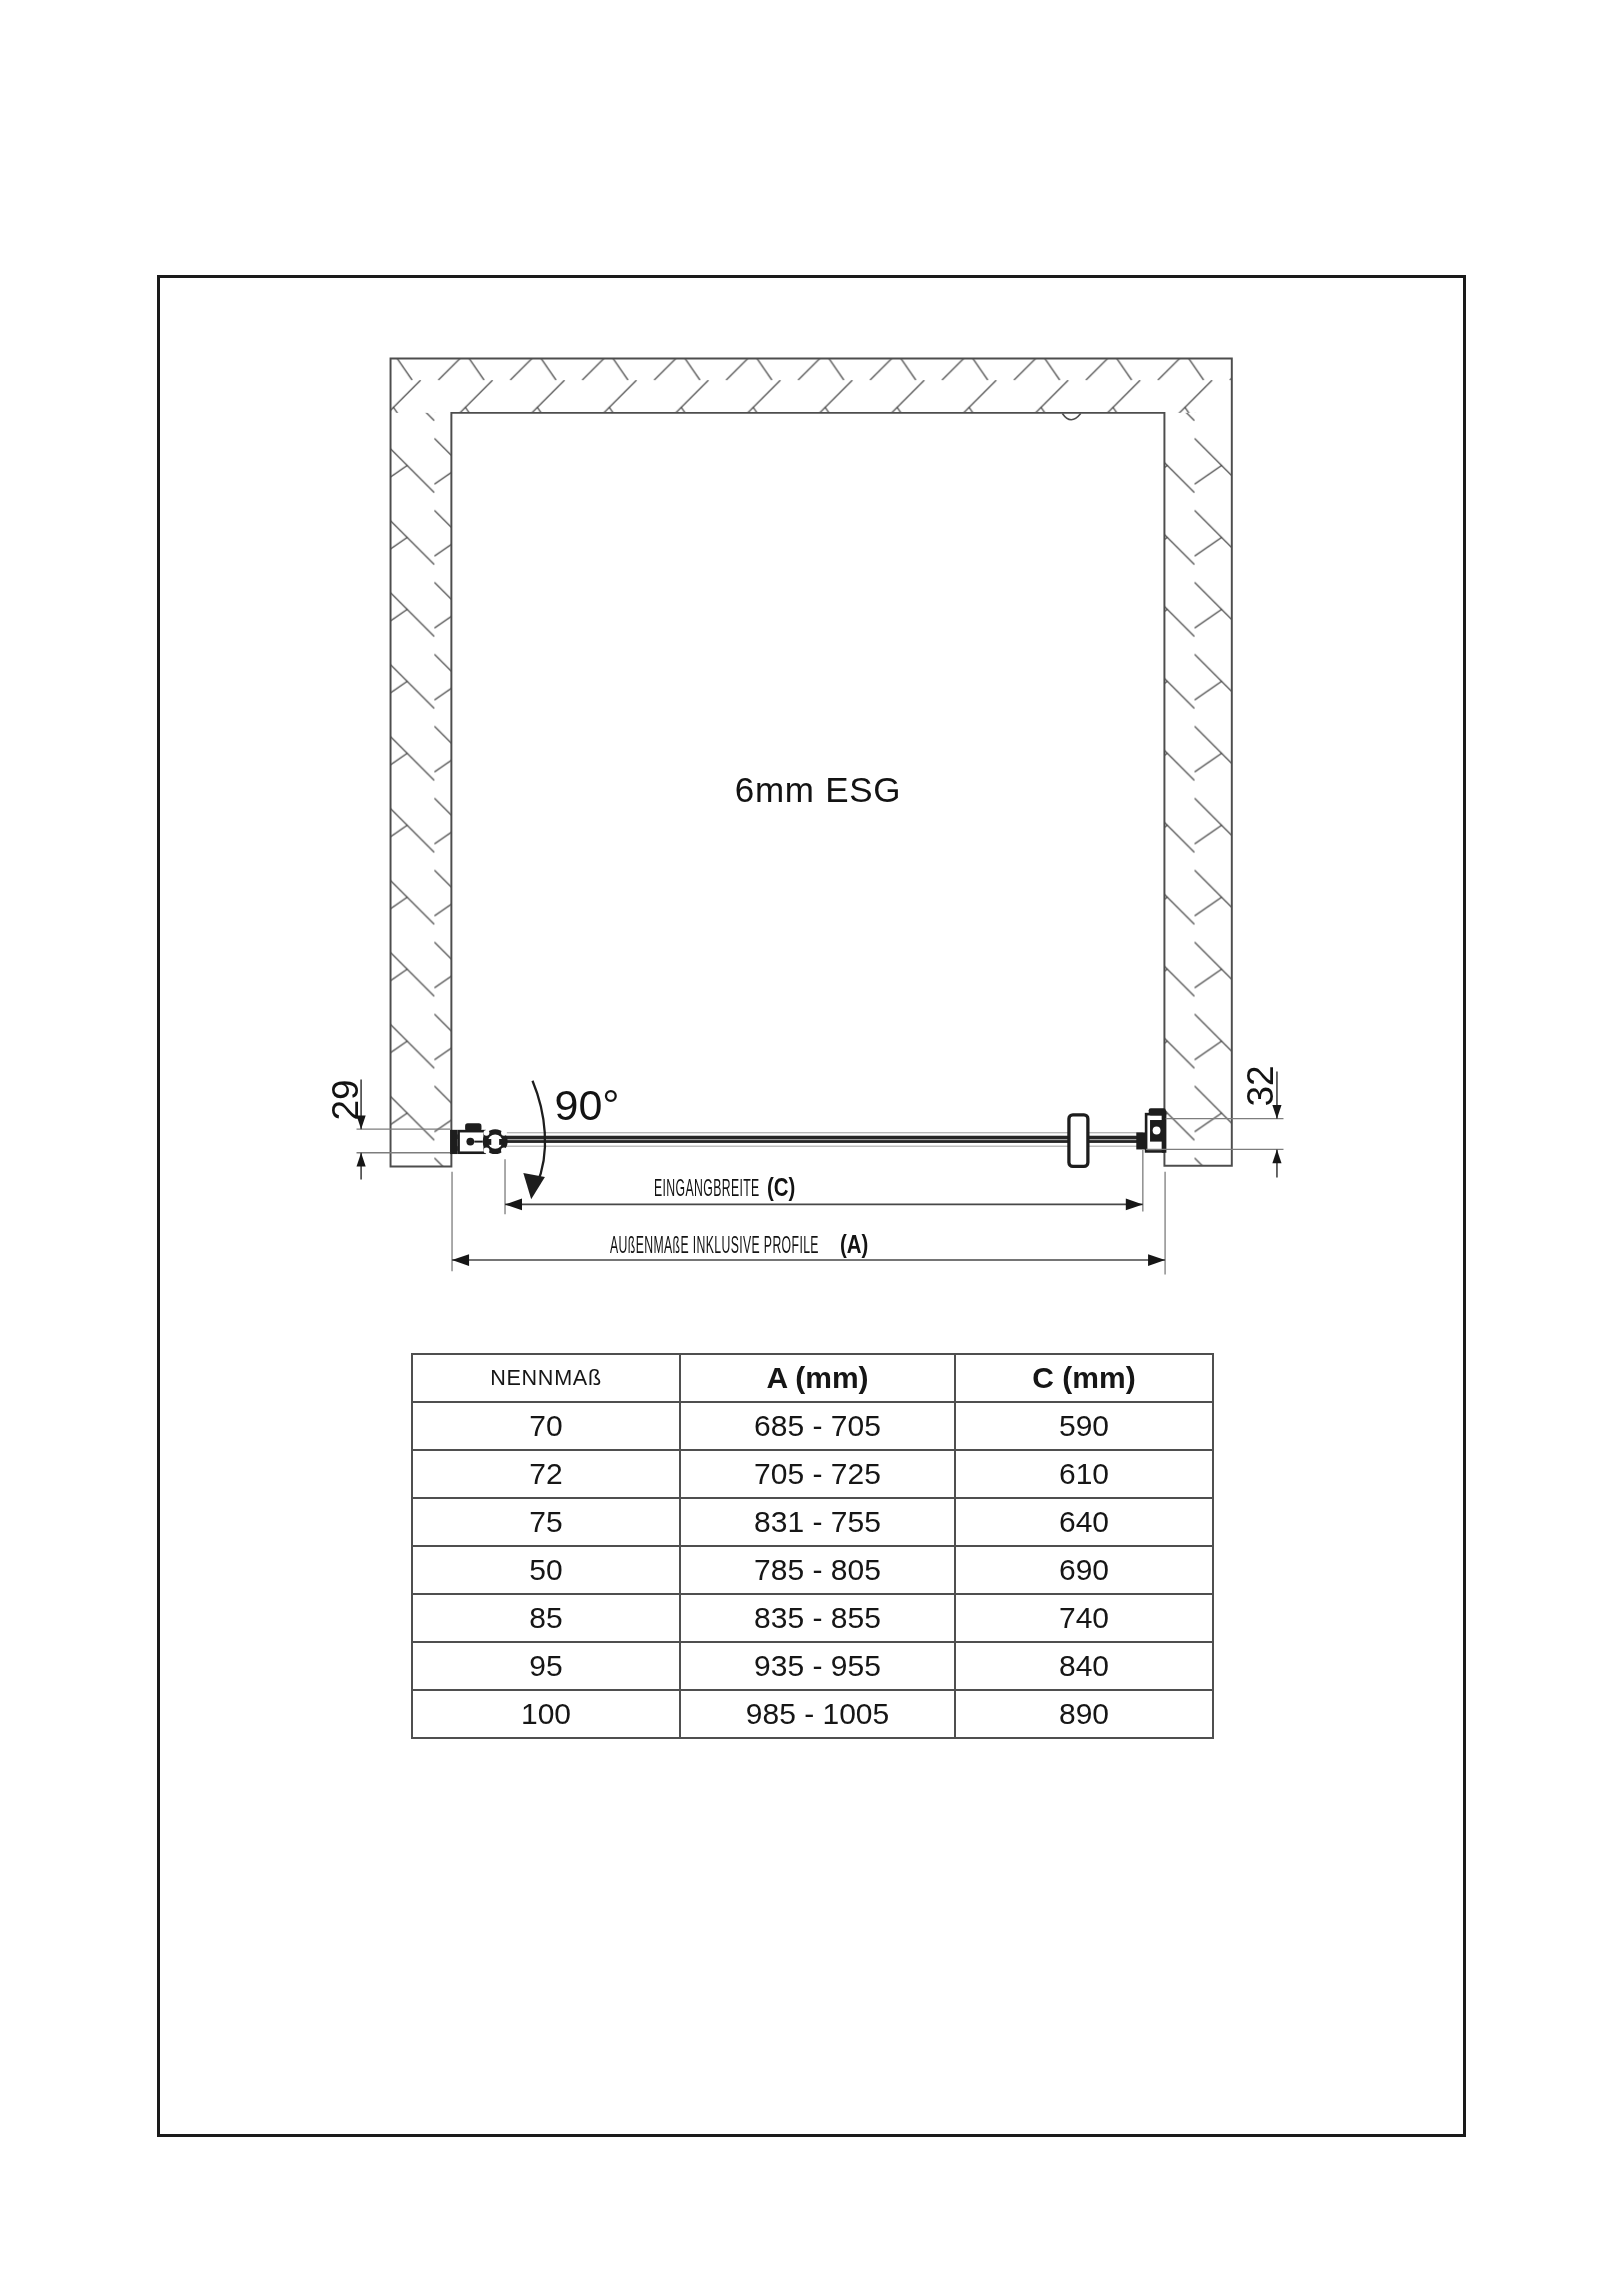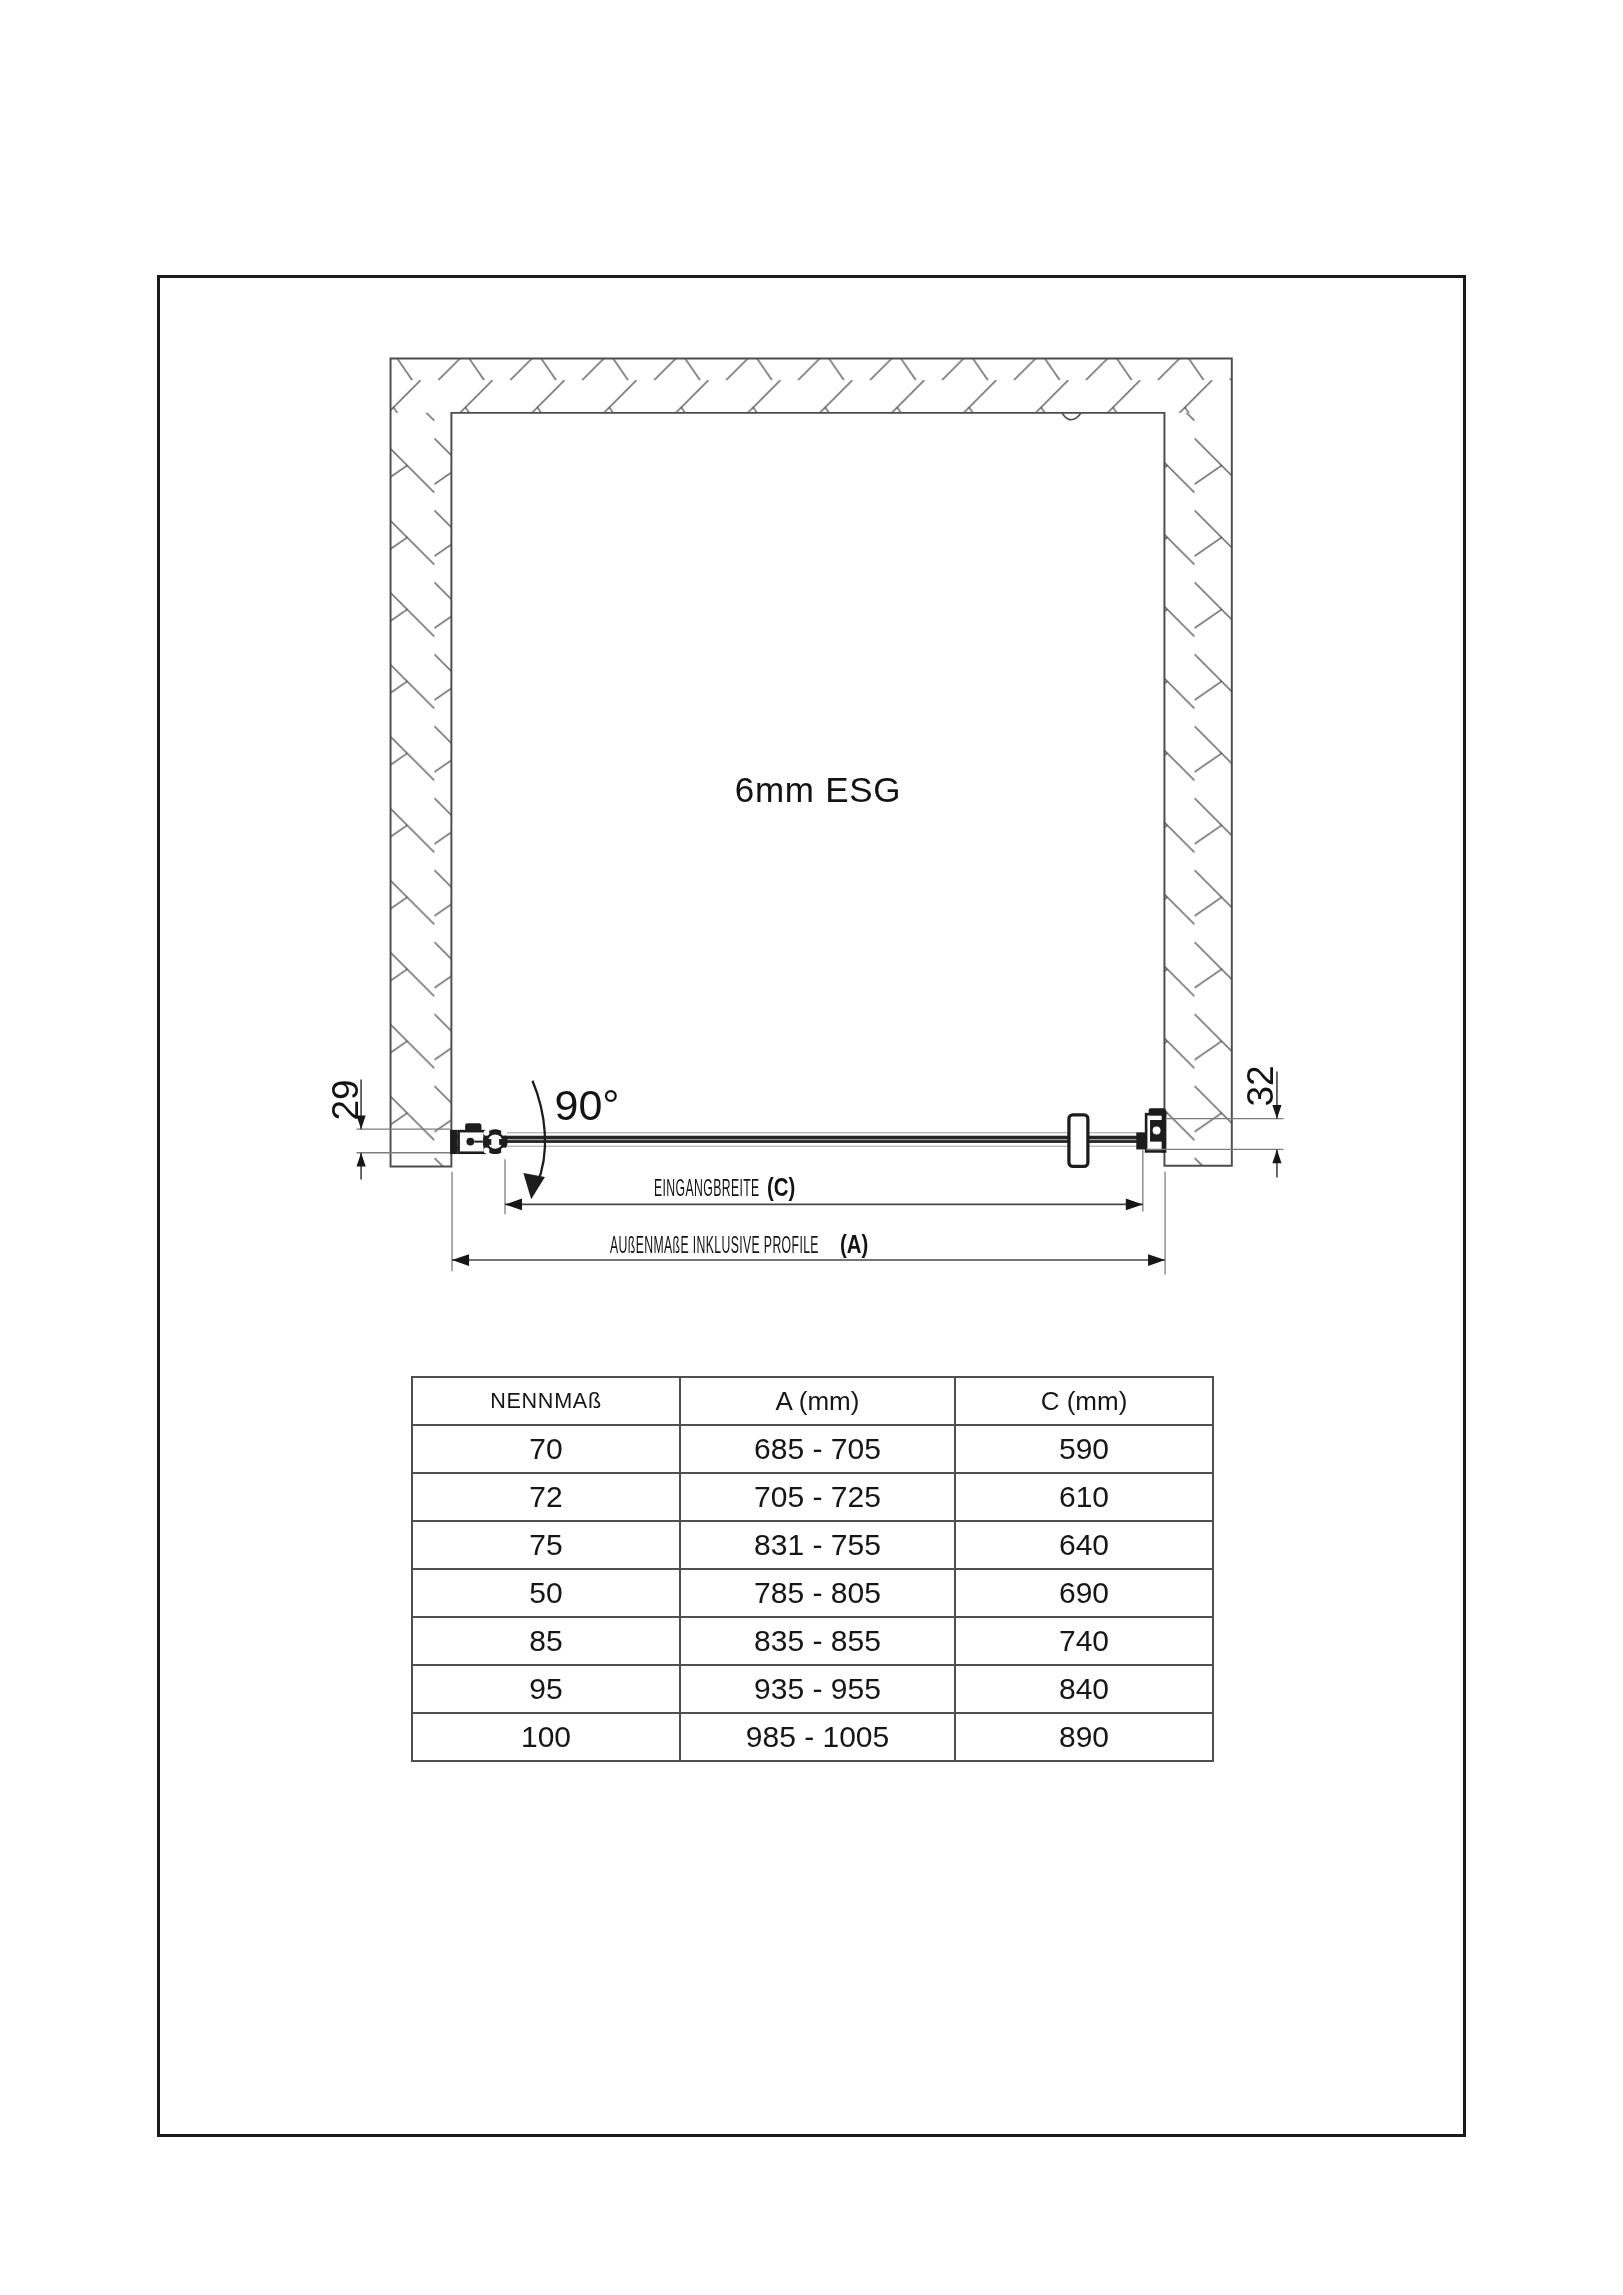--- a/index.html
+++ b/index.html
@@ -18,30 +18,29 @@
   .glass-lbl  { font-size:35px; letter-spacing:0.7px; }
   .angle-lbl  { font-size:43px; }
   .vdim       { font-size:37px; transform:translate(-50%,-50%) rotate(-90deg); }
   .cond       { font-size:23.6px; letter-spacing:0.7px; transform:scaleX(0.52); transform-origin:0 0; }
   .ref        { font-size:25.5px; font-weight:700; transform:scaleX(0.8); transform-origin:0 0; }
 
   table.sizes {
     position:absolute; left:411px; top:1353px; width:801px;
     border-collapse:collapse; table-layout:fixed;
     border:2.6px solid #474747;
-    margin-top:23px;
   }
   table.sizes th, table.sizes td {
     border:2px solid #4f4f4f; text-align:center; vertical-align:middle;
     padding:0; color:#161616;
   }
   table.sizes thead tr { height:48px; }
   table.sizes tbody tr { height:48px; }
   th.h-nenn { font-size:21.6px; font-weight:400; letter-spacing:0.7px; }
-  th.h-val  { font-size:26px; font-weight:400; }
+  th.h-val  { font-size:30px; font-weight:700; }
   table.sizes td { font-size:30px; font-weight:400; }
   table.sizes td:first-child { font-weight:400; }
 </style>
 </head>
 <body>
 
 <div id="page">
 
   <div class="frame"></div>
 

